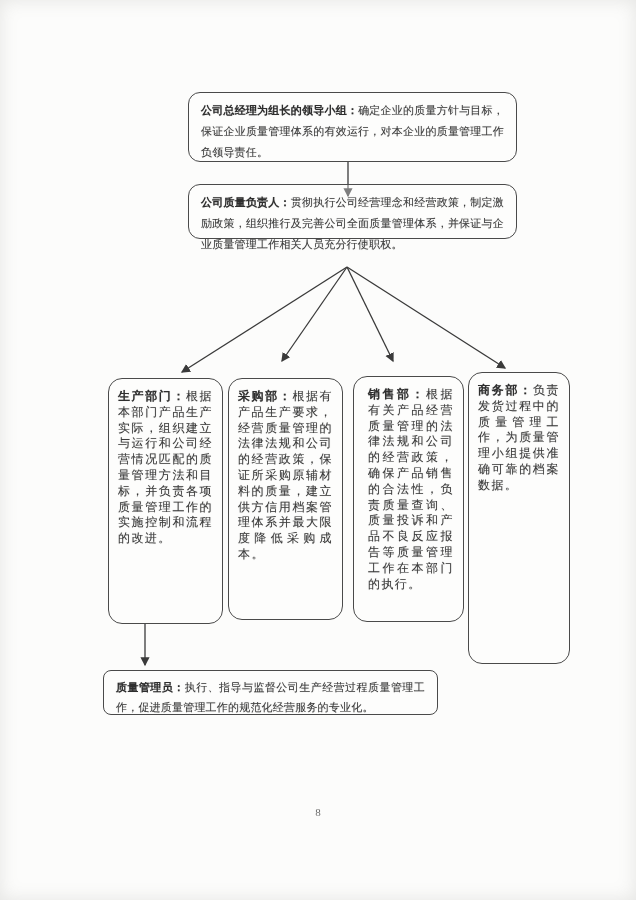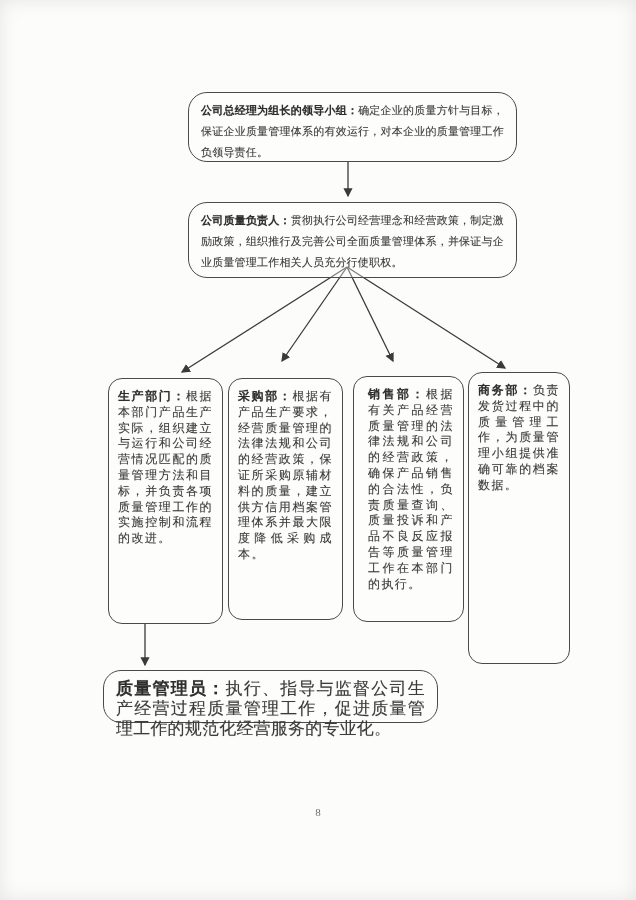--- a/index.html
+++ b/index.html
@@ -9,48 +9,48 @@
     margin:0 auto;
     background:#fcfcfb;
     box-shadow:inset 0 0 18px rgba(120,120,115,.18);
     font-family:"DejaVu Sans","Liberation Sans",sans-serif;
     color:#3c3c3c;
     overflow:hidden;
   }
   .node{
     position:absolute;
     border:1.2px solid #4a4a4a;
-    border-radius:19px;
+    border-radius:12px;
     background:rgba(255,255,255,.35);
     box-sizing:border-box;
     text-align:justify;
     text-shadow:0 0 .8px rgba(40,40,40,.35);
   }
   .node .lbl{font-weight:bold;color:#2e2e2e;}
   .wide{
     left:188px;width:329px;
     padding:7px 12px;
     font-size:11px;line-height:21px;letter-spacing:.2px;
   }
   .n-top{top:92px;height:70px;}
-  .n-qd{top:202px;height:76px;}
+  .n-qd{top:184px;height:55px;}
   .dept{
     top:378px;width:115px;height:246px;
     padding:10px 9px;
     border-radius:14px;
     font-size:12px;line-height:15.8px;letter-spacing:1.4px;
   }
   .n-prod{left:108px;}
   .n-purch{left:228px;height:242px;}
   .n-sales{left:353px;top:376px;width:111px;padding-left:14px;}
   .n-comm{left:468px;top:372px;width:102px;height:292px;}
   .n-qa{
-    left:103px;top:670px;width:335px;height:53px;
-    padding:7px 12px;border-radius:18px;
-    font-size:17px;line-height:20px;letter-spacing:.2px;
+    left:103px;top:670px;width:335px;height:45px;
+    padding:7px 12px;border-radius:8px;
+    font-size:11px;line-height:20px;letter-spacing:.2px;
   }
   .arrows{position:absolute;left:0;top:0;width:636px;height:900px;pointer-events:none;}
   .pageno{
     position:absolute;left:0;top:806px;width:636px;
     text-align:center;font-size:11px;color:#6a6a6a;
     font-family:"Liberation Serif","DejaVu Serif",serif;
   }
 </style>
 </head>
 <body>

